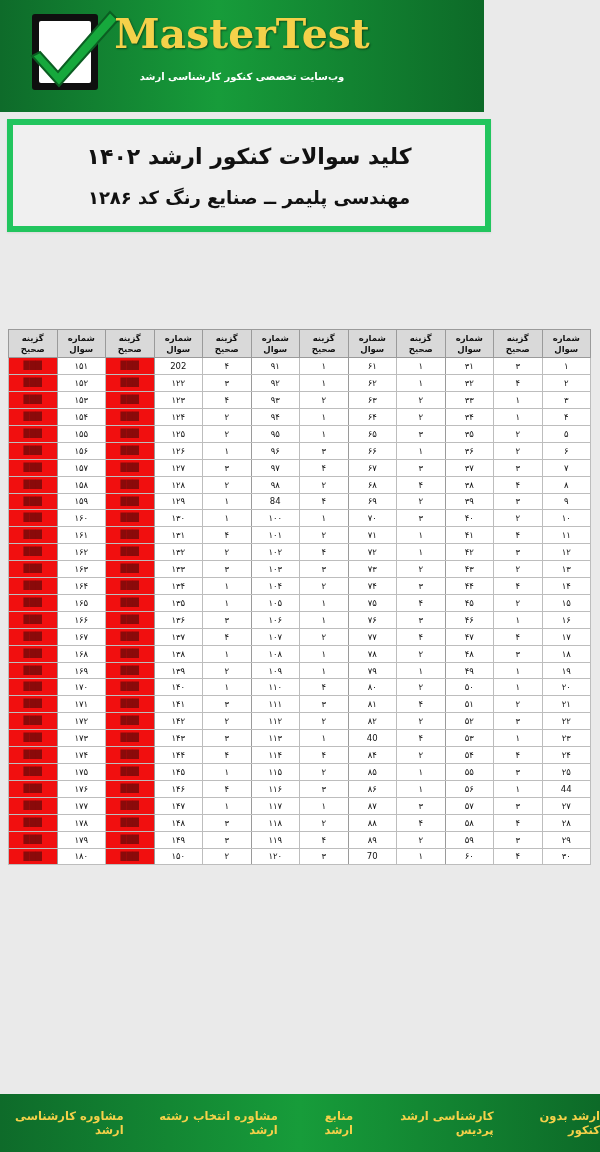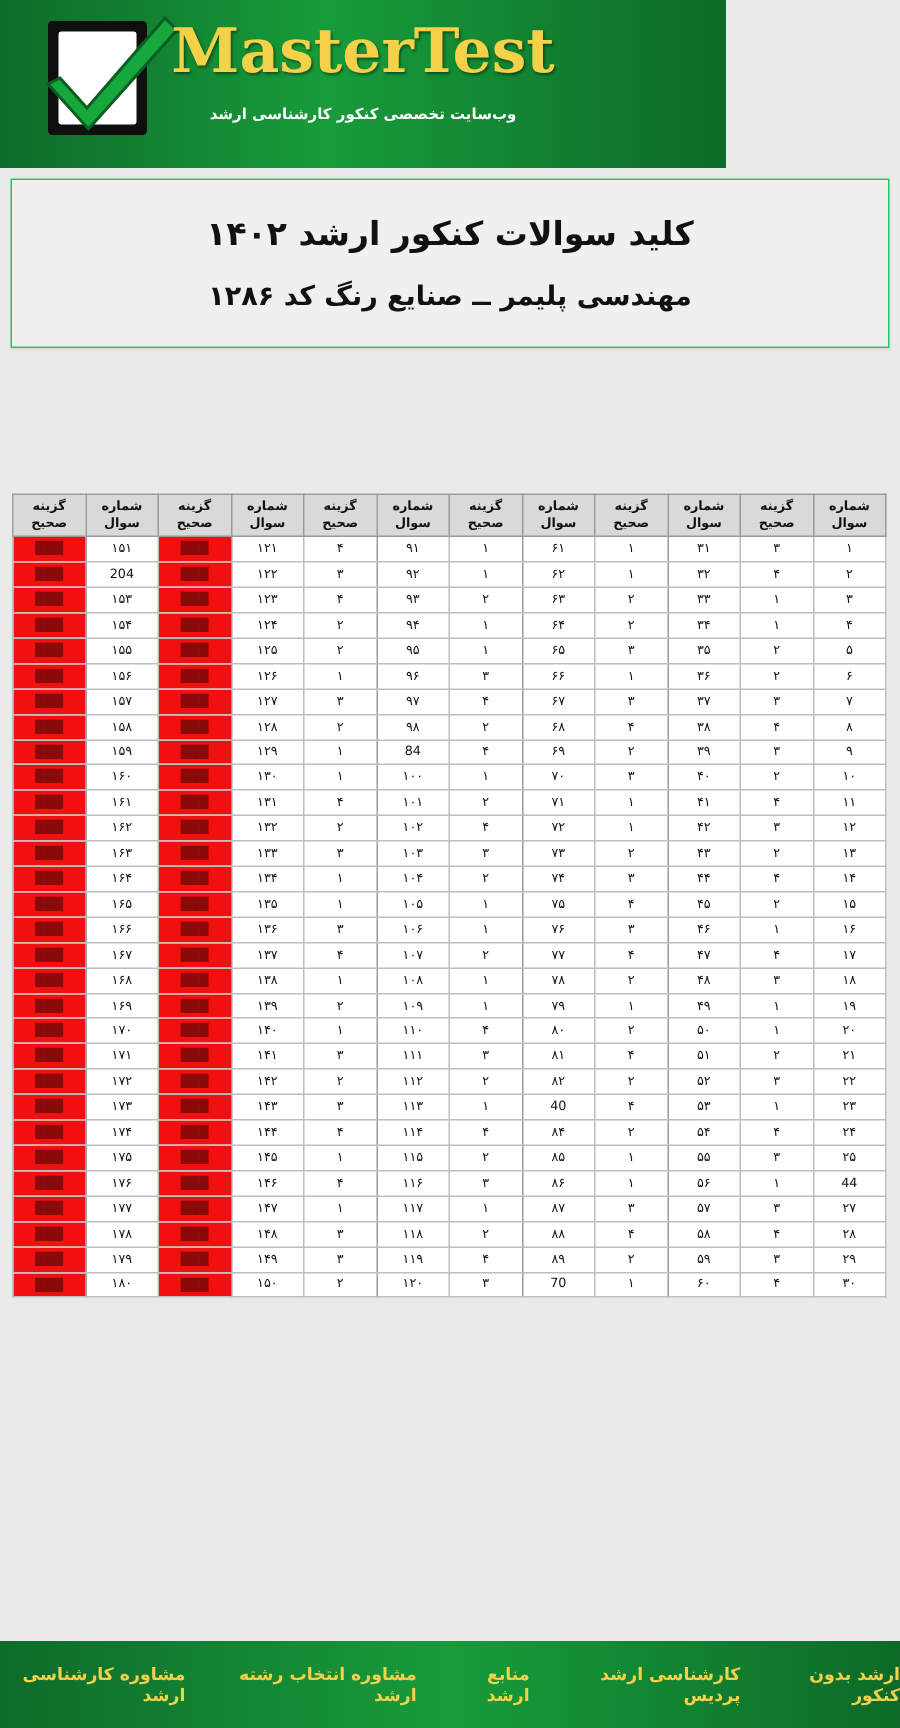--- a/index.html
+++ b/index.html
@@ -50,24 +50,24 @@
     font-size: 10px;
     font-weight: bold;
     color: #ffffff;
     direction: rtl;
   }
 
   
   .title-box {
     position: absolute;
     left: 7px; top: 119px;
-    width: 586px;
+    width: 484px;
     height: 113px;
     background: #f0f0f0;
-    border: 1px solid #22c55e;
+    border: 6px solid #22c55e;
     box-shadow: 0 1px 2px rgba(0,0,0,.08);
     display: flex;
     flex-direction: column;
     align-items: center;
     justify-content: center;
     direction: rtl;
   }
   .title-main {
     font-size: 22px;
     font-weight: bold;
@@ -217,21 +217,21 @@
       <tbody id="table-body">
           <tr>
             <td>۱</td>
             <td>۳</td>
             <td class="sep">۳۱</td>
             <td>۱</td>
             <td class="sep">۶۱</td>
             <td>۱</td>
             <td class="sep">۹۱</td>
             <td>۴</td>
-            <td class="sep">۱۲۱</td>
+            <td class="sep">202</td>
             <td>
               <span class="redcell" style="background: rgb(241, 15, 15);">███</span>
             </td>
             <td class="sep">۱۵۱</td>
             <td>
               <span class="redcell" style="background: rgb(241, 15, 15);">███</span>
             </td>
           </tr>
           <tr>
             <td>۲</td>
@@ -239,21 +239,21 @@
             <td class="sep">۳۲</td>
             <td>۱</td>
             <td class="sep">۶۲</td>
             <td>۱</td>
             <td class="sep">۹۲</td>
             <td>۳</td>
             <td class="sep">۱۲۲</td>
             <td>
               <span class="redcell" style="background: rgb(241, 15, 15);">███</span>
             </td>
-            <td class="sep">204</td>
+            <td class="sep">۱۵۲</td>
             <td>
               <span class="redcell" style="background: rgb(241, 15, 15);">███</span>
             </td>
           </tr>
           <tr>
             <td>۳</td>
             <td>۱</td>
             <td class="sep">۳۳</td>
             <td>۲</td>
             <td class="sep">۶۳</td>

